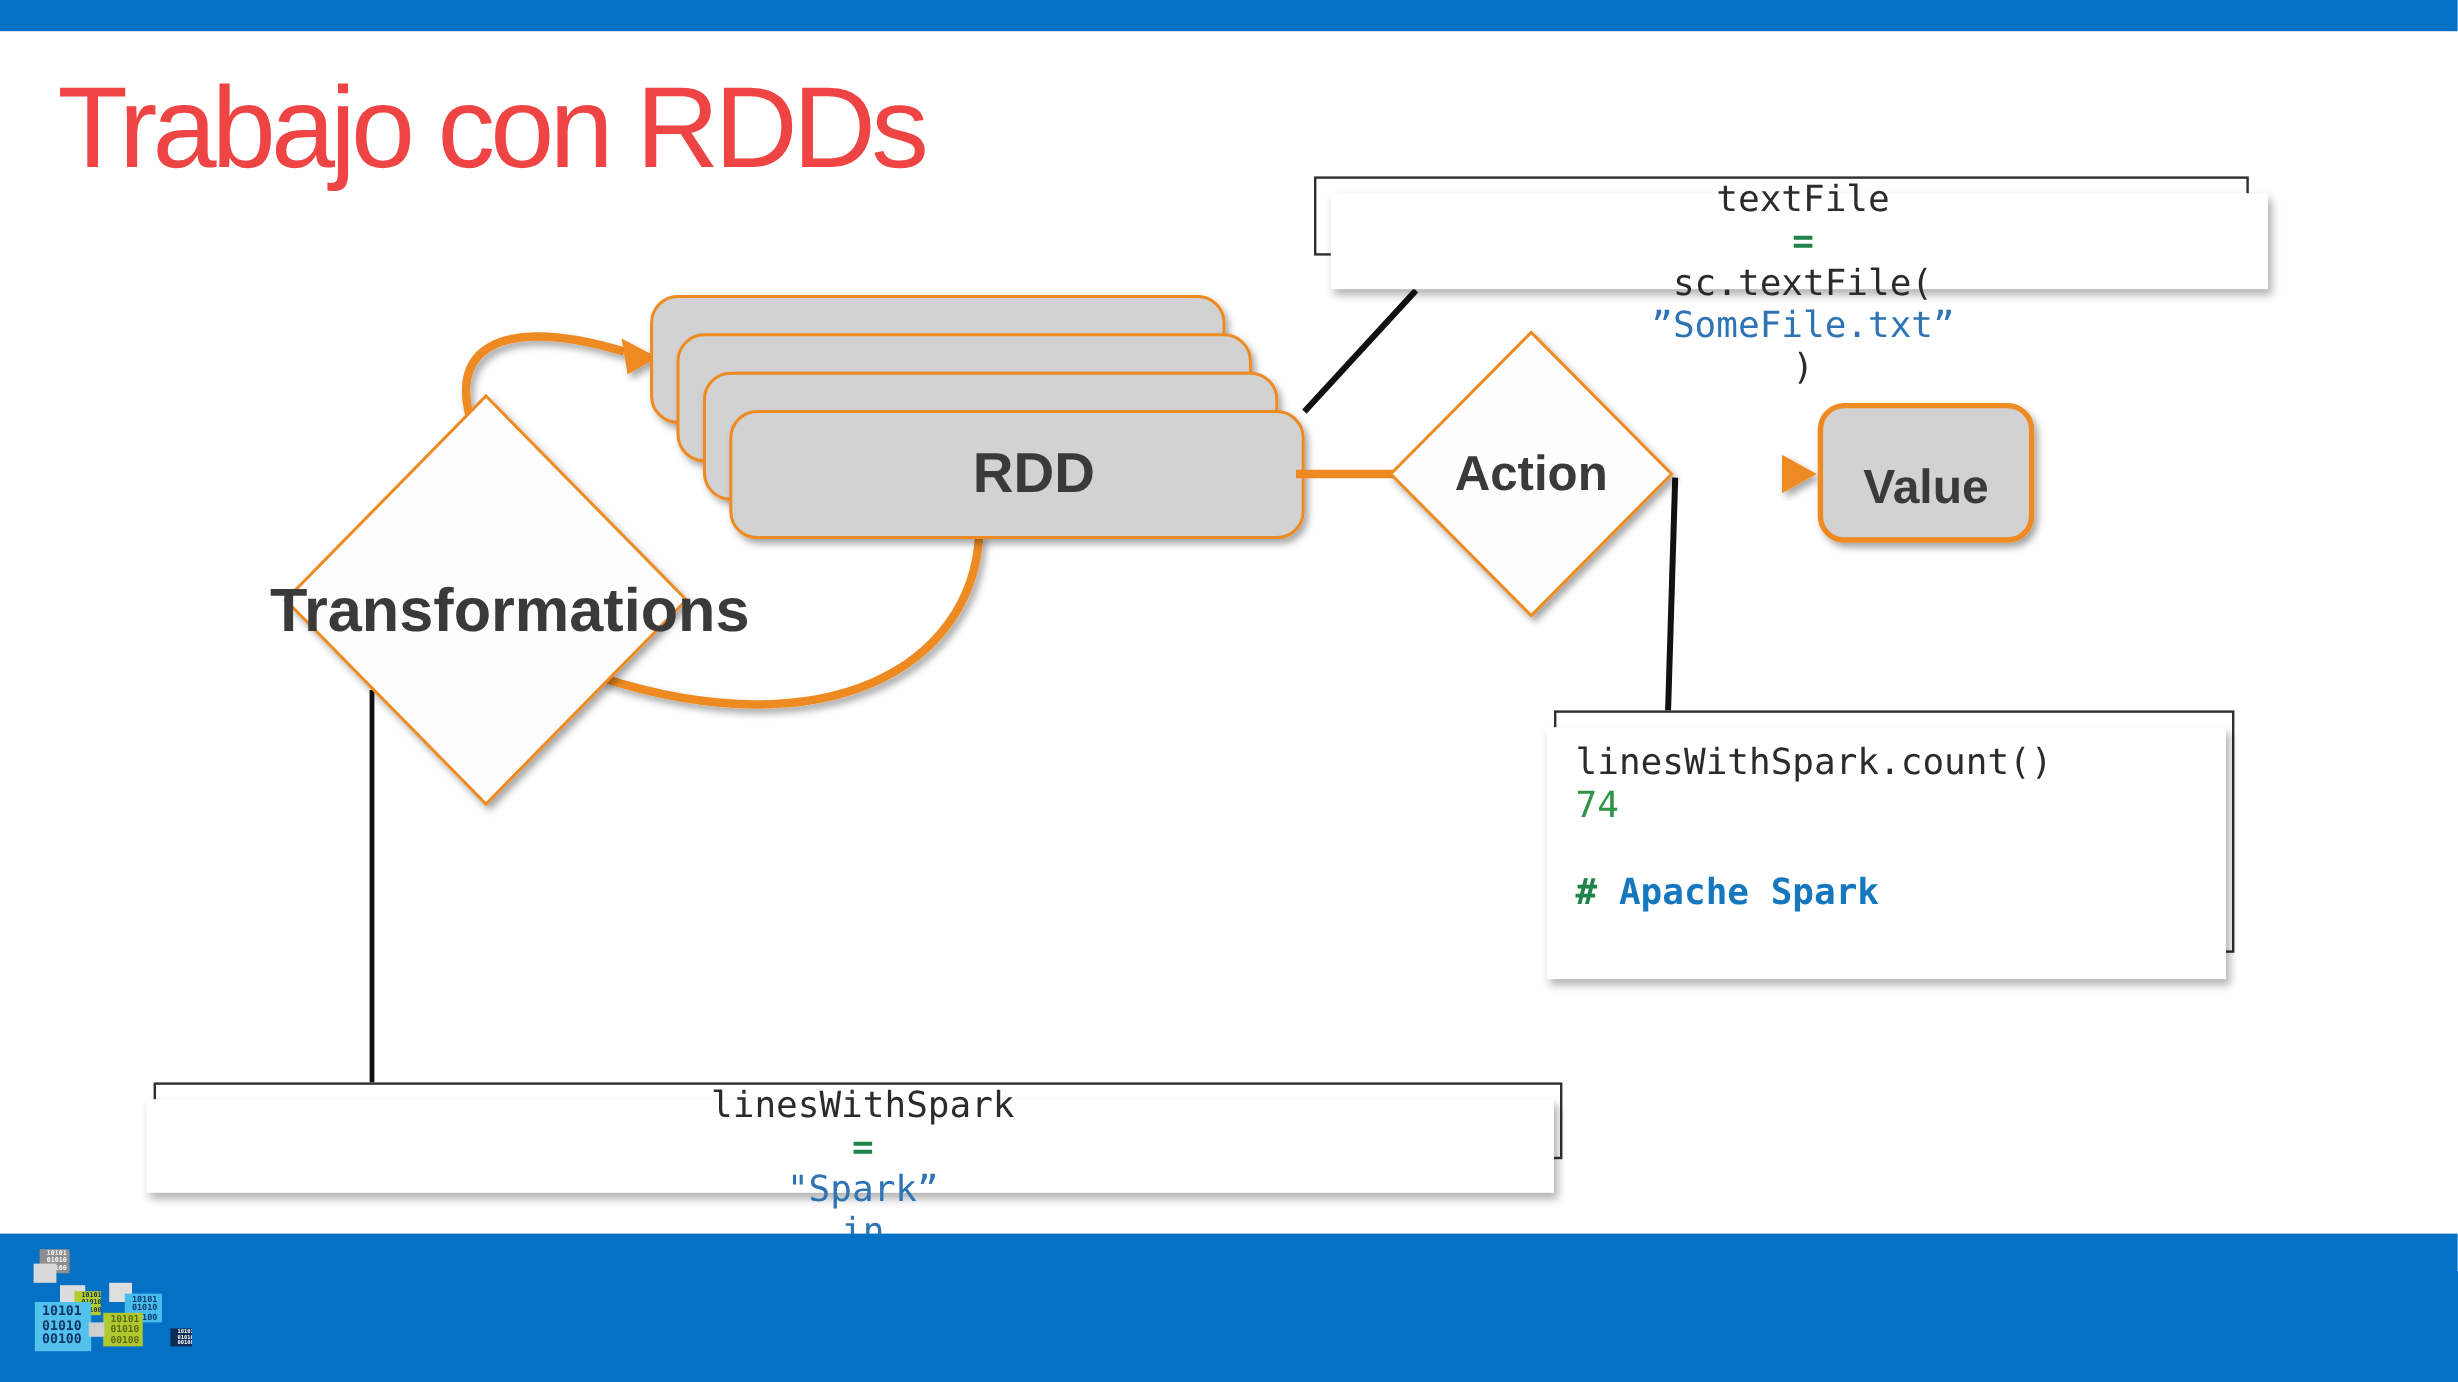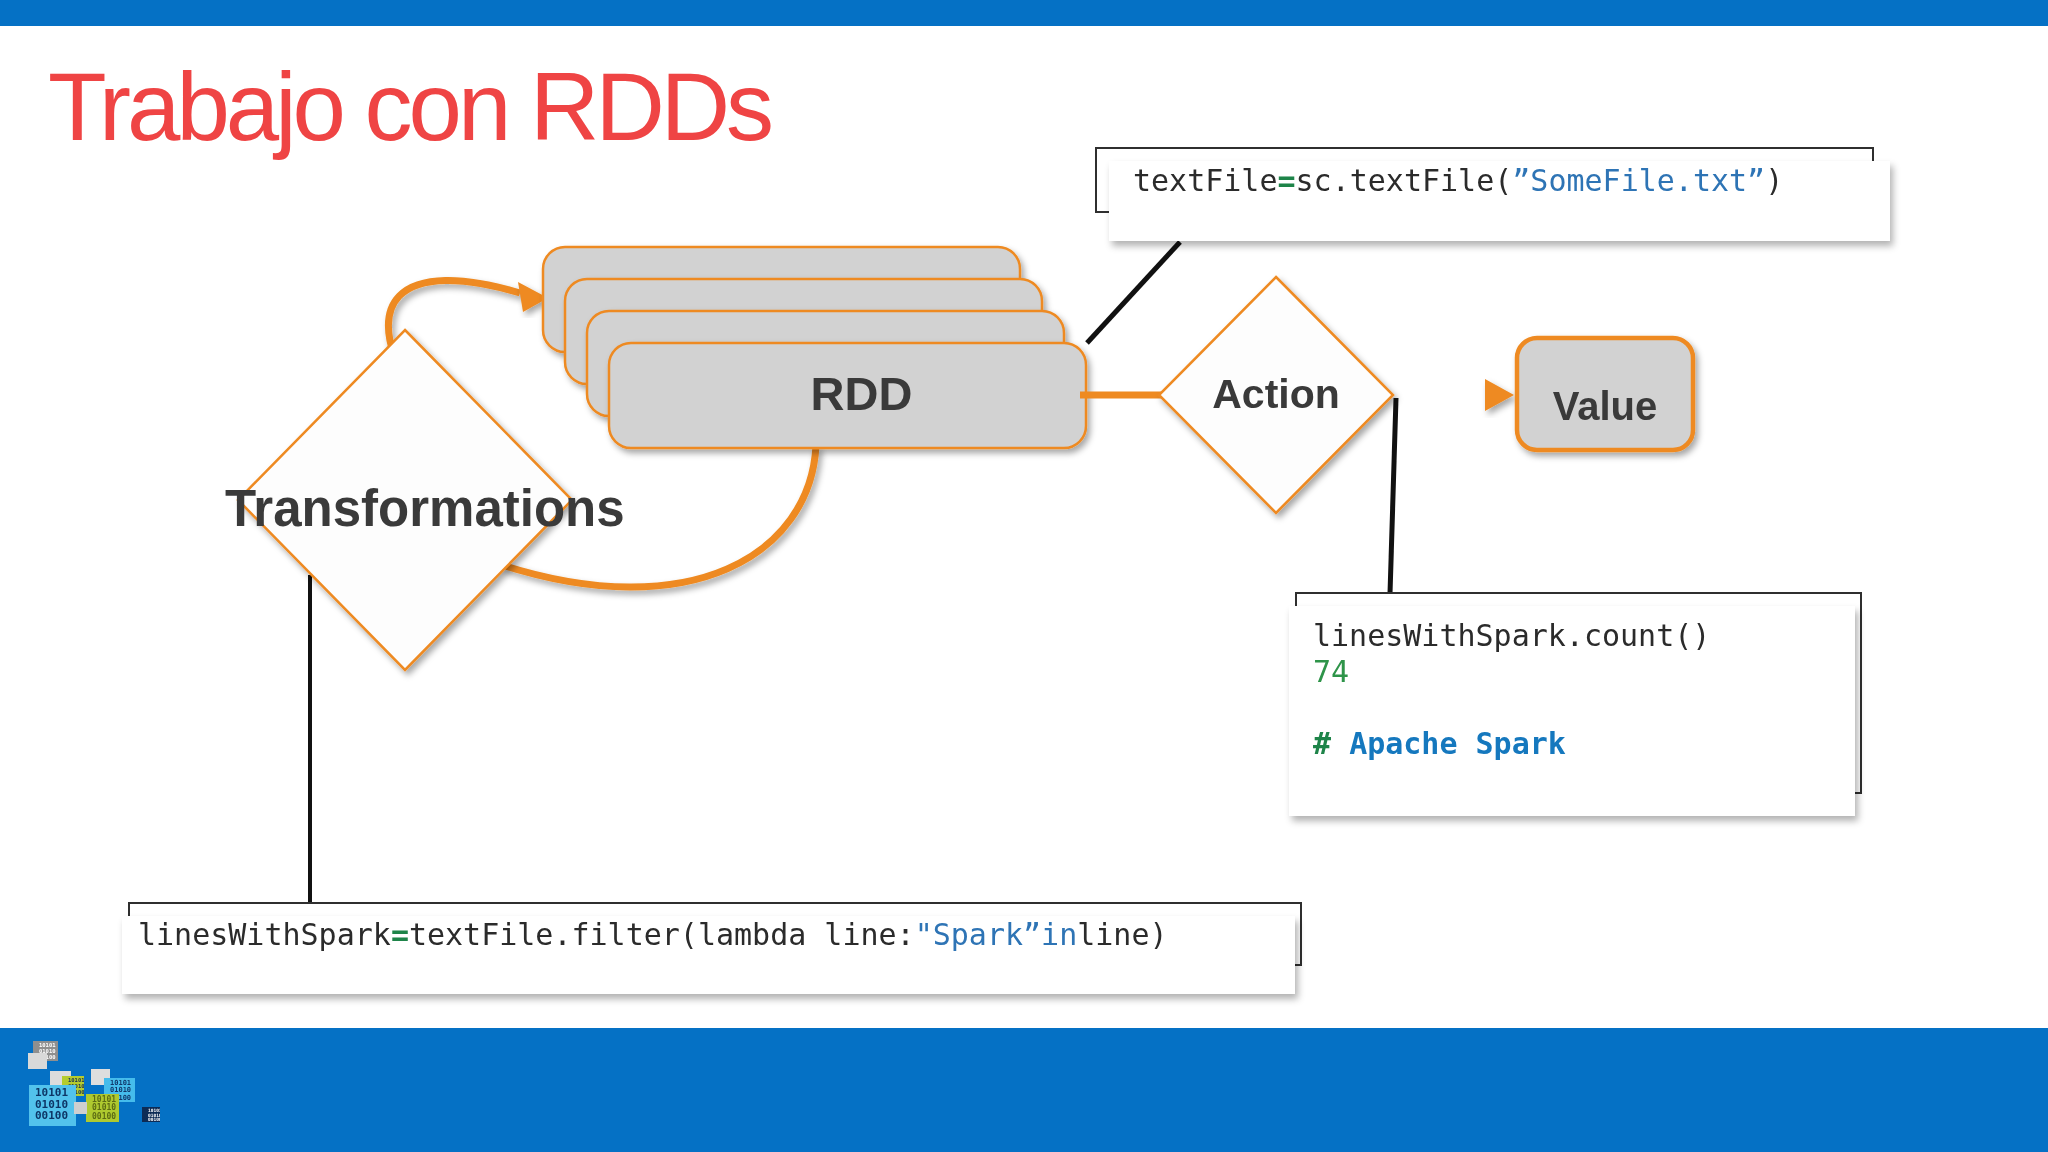--- a/index.html
+++ b/index.html
@@ -14,21 +14,21 @@
   
   #diagram-svg{left:0;top:0;width:2048px;height:1152px;z-index:1;}
   
   .shape-label{z-index:3;font-weight:bold;color:#3A3A3A;text-align:center;line-height:1.1;}
   #rdd-label{left:623px;top:368px;width:477px;font-size:47px;}
   #action-label{left:1159px;top:372px;width:234px;font-size:41px;}
   #value-label{left:1517px;top:384px;width:176px;font-size:40px;}
   #transformations-label{left:225px;top:481px;width:360px;font-size:51px;}
   
   .code-box{z-index:2;background:#fff;border:2px solid #2F2F2F;box-sizing:border-box;
-    font-family:"DejaVu Sans Mono","Liberation Mono",monospace;font-size:30px;color:#2B2B2B;}
+    font-family:"DejaVu Sans Mono","Liberation Mono",monospace;font-size:30px;color:#2B2B2B;flex-direction:column;}
   .code-box::before{content:"";position:absolute;z-index:-1;background:#fff;
     left:var(--sl,-8px);right:var(--sr,-12px);top:var(--st,12px);bottom:var(--sb,-28px);
     box-shadow:3px 5px 7px rgba(0,0,0,.30);}
   #box-textfile{left:1095px;top:147px;width:779px;height:66px;display:flex;align-items:center;
     padding-left:36px;--sl:12px;--sr:-18px;--sb:-30px;}
   #box-filter{left:128px;top:902px;width:1174px;height:64px;display:flex;align-items:center;
     padding-left:8px;--sl:-8px;--sr:5px;--sb:-30px;}
   #box-results{left:1295px;top:592px;width:567px;height:202px;padding:24px 0 0 16px;
     --sl:-8px;--sr:5px;--sb:-24px;}
   .code-line{height:36px;line-height:36px;white-space:pre;}
@@ -120,21 +120,20 @@
 <div class="abs code-box" id="box-results">
   <div class="code-line tk-p">linesWithSpark.count()</div>
   <div class="code-line tk-g">74</div>
   <div class="code-line"></div>
   <div class="code-line"><span class="tk-eq"># </span><span class="tk-c">Apache Spark</span></div>
 </div>
 
 <div class="abs code-box" id="box-filter">
   <span class="tk-p">linesWithSpark </span>
     <span class="tk-eq">=</span>
-    <span class="tk-p"> textFile.filter(lambda line: </span>
     <span class="tk-s">"Spark” </span>
     <span class="tk-s">in</span>
     <span class="tk-p"> line)</span>
 </div>
 
 <div class="abs" id="bottom-bar"></div>
 <div class="abs" id="logo">
   <div class="sq" id="sq1">
       <span class="bin">10101
 01010

